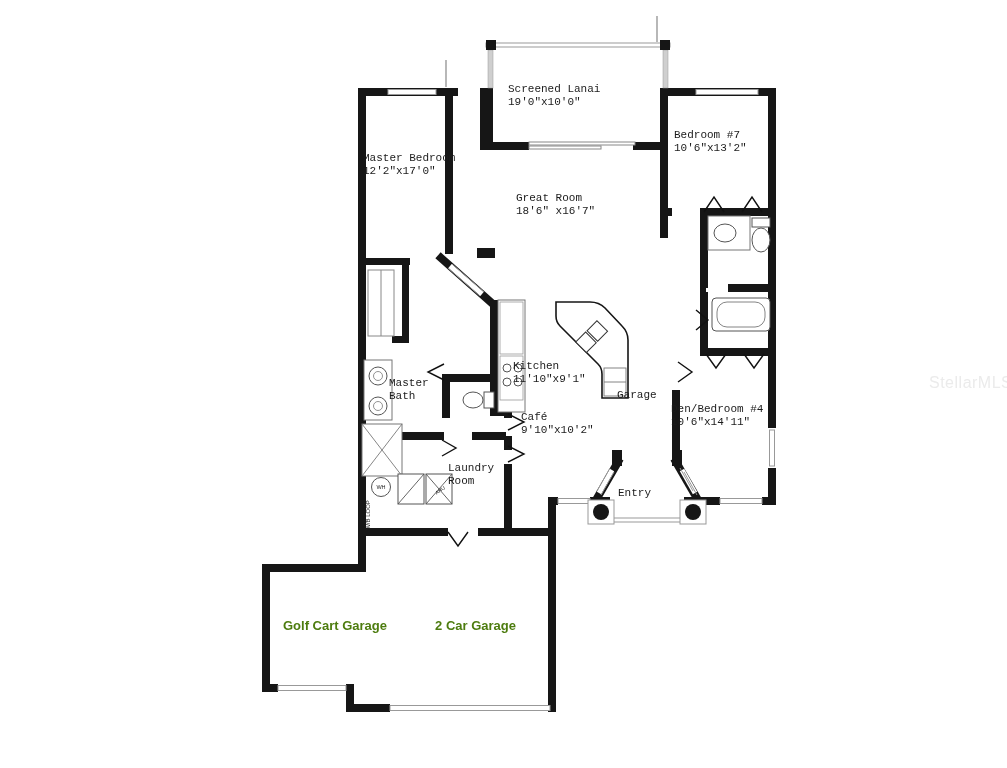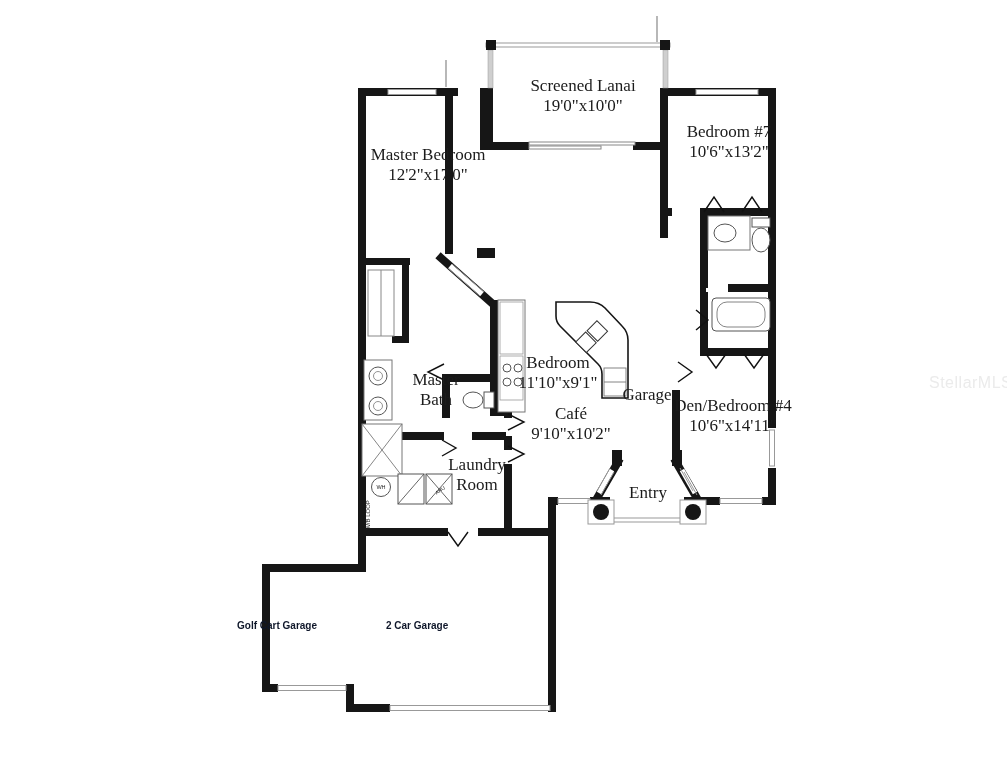--- a/index.html
+++ b/index.html
@@ -1,23 +1,23 @@
 <!DOCTYPE html>
 <html><head>
 <meta charset="utf-8">
 <style>
   html,body{margin:0;padding:0;background:#fff;}
   #plan{position:relative;width:1007px;height:768px;background:#ffffff;overflow:hidden;
         font-family:"Liberation Serif",serif;}
   #plan svg{position:absolute;left:0;top:0;}
-  .lbl{position:absolute;transform:translate(-50%,-50%);text-align:center;
-       font-size:17px;line-height:1.18;color:#1b1b1b;}
+  .lbl{position:absolute;transform:translate(-50%,-50%);
+       font-size:11px;line-height:1.18;color:#1b1b1b;font-family:Liberation Mono, monospace;}
   .lbl .dims{display:block;}
-  .glbl{position:absolute;transform:translate(-50%,-50%);text-align:left;
-        font-family:"Liberation Sans",sans-serif;font-weight:bold;font-size:10px;color:#0f172a;}
+  .glbl{position:absolute;transform:translate(-50%,-50%);text-align:right;
+        font-family:"Liberation Sans",sans-serif;font-weight:bold;font-size:13px;color:#4d7c0f;}
   .tiny{position:absolute;transform:translate(-50%,-50%);
         font-family:"Liberation Sans",sans-serif;font-size:5.5px;color:#222;}
   .tiny.rot90{transform:translate(-50%,-50%) rotate(-90deg);width:34px;text-align:center;line-height:1.25;font-size:6px;}
   .tiny.rot35{transform:translate(-50%,-50%) rotate(-35deg);font-size:5px;}
   .wm{position:absolute;left:929px;top:374px;font-family:"Liberation Sans",sans-serif;
       font-size:16px;color:#ebebeb;letter-spacing:.5px;}
 </style>
 </head>
 <body>
 
@@ -223,25 +223,29 @@
     <span class="dims">19'0"x10'0"</span>
   </div>
   <div class="lbl" style="left:428px;top:165px;width:130px">
     <span>Master Bedroom</span>
     <span class="dims">12'2"x17'0"</span>
   </div>
   <div class="lbl" style="left:729px;top:142px;width:110px">
     <span>Bedroom #7</span>
     <span class="dims">10'6"x13'2"</span>
   </div>
+  <div class="lbl" style="left:581px;top:205px;width:130px">
+    <span>Great Room</span>
+    <span class="dims">18'6" x16'7"</span>
+  </div>
   <div class="lbl" style="left:558px;top:373px;width:90px">
-    <span>Bedroom</span>
+    <span>Kitchen</span>
     <span class="dims">11'10"x9'1"</span>
   </div>
-  <div class="lbl" style="left:436px;top:390px;width:54px">
+  <div class="lbl" style="left:416px;top:390px;width:54px">
     <span>Master Bath</span>
   </div>
   <div class="lbl" style="left:647px;top:395px;width:60px">
     <span>Garage</span>
   </div>
   <div class="lbl" style="left:733px;top:416px;width:124px">
     <span>Den/Bedroom #4</span>
     <span class="dims">10'6"x14'11"</span>
   </div>
   <div class="lbl" style="left:571px;top:424px;width:100px">

